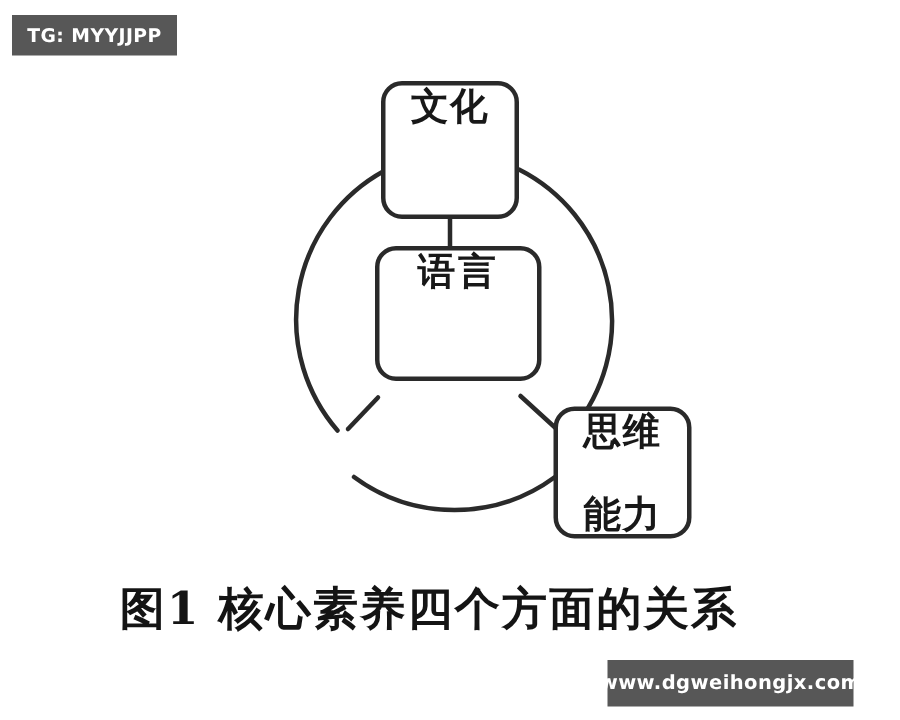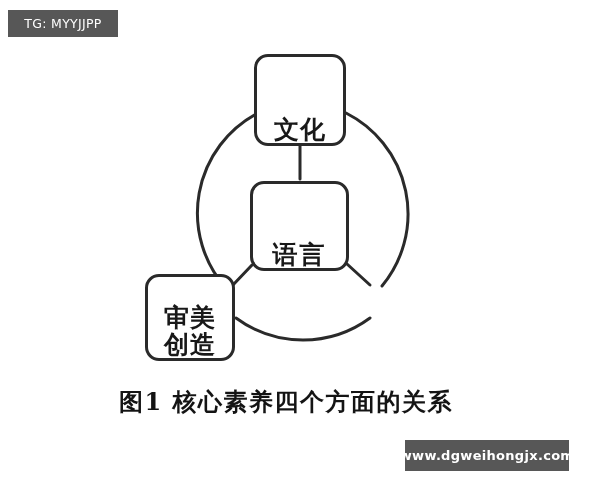--- a/index.html
+++ b/index.html
@@ -21,21 +21,21 @@
     height: 480px;
     background: #ffffff;
   }
 
   
   .watermark {
     position: absolute;
     background: #575757;
     color: #ffffff;
     font-family: "DejaVu Sans", "Liberation Sans", sans-serif;
-    font-weight: normal;
+    font-weight: bold;
     letter-spacing: 0.3px;
     display: flex;
     align-items: center;
     justify-content: center;
     box-sizing: border-box;
     user-select: none;
   }
   #watermark-top {
     left: 8px;
     top: 10px;
@@ -65,21 +65,21 @@
   
   .node-box {
     position: absolute;
     box-sizing: border-box;
     border: 3px solid #2a2a2a;
     border-radius: 14px;
     background: #ffffff;
     display: flex;
     flex-direction: column;
     align-items: center;
-    justify-content: flex-end;
+    justify-content: space-between;
     color: #181818;
     font-family: "DejaVu Serif", "Liberation Serif", serif;
     font-weight: bold;
     line-height: 1.08;
     z-index: 3;
   }
   .node-box .node-line {
     display: block;
     white-space: nowrap;
     letter-spacing: 1px;
@@ -87,22 +87,22 @@
 
   #node-top {
     left: 254px;
     top: 54px;
     width: 92px;
     height: 92px;
     font-size: 25px;
   }
   #node-center {
     left: 250px;
-    top: 181px;
-    width: 99px;
+    top: 164px;
+    width: 111px;
     height: 90px;
     font-size: 25px;
   }
   #node-left {
     left: 145px;
     top: 274px;
     width: 90px;
     height: 87px;
     font-size: 25px;
   }
@@ -117,21 +117,21 @@
 
   
   #figure-caption {
     position: absolute;
     left: 0;
     top: 386px;
     width: 572px;
     text-align: center;
     color: #141414;
     font-family: "DejaVu Serif", "Liberation Serif", serif;
-    font-size: 24px;
+    font-size: 30px;
     font-weight: bold;
     letter-spacing: 1.5px;
     white-space: nowrap;
   }
 </style>
 </head>
 <body>
 
 <div id="figure-root">
 
@@ -154,24 +154,24 @@
   </svg>
 
   <div class="node-box" id="node-top">
     <span class="node-line">文化</span>
   </div>
 
   <div class="node-box" id="node-center">
     <span class="node-line">语言</span>
   </div>
 
-  <div class="node-box" id="node-left">
-    <span class="node-line">审美</span>
-    <span class="node-line">创造</span>
+
+  <div class="node-box" id="node-right">
+    <span class="node-line">思维</span>
+    <span class="node-line">能力</span>
   </div>
-
 
   <div id="figure-caption">图1 核心素养四个方面的关系</div>
 
   <div class="watermark" id="watermark-top">TG: MYYJJPP</div>
   <div class="watermark" id="watermark-bottom">www.dgweihongjx.com</div>
 
 </div>
 
 </body></html>

